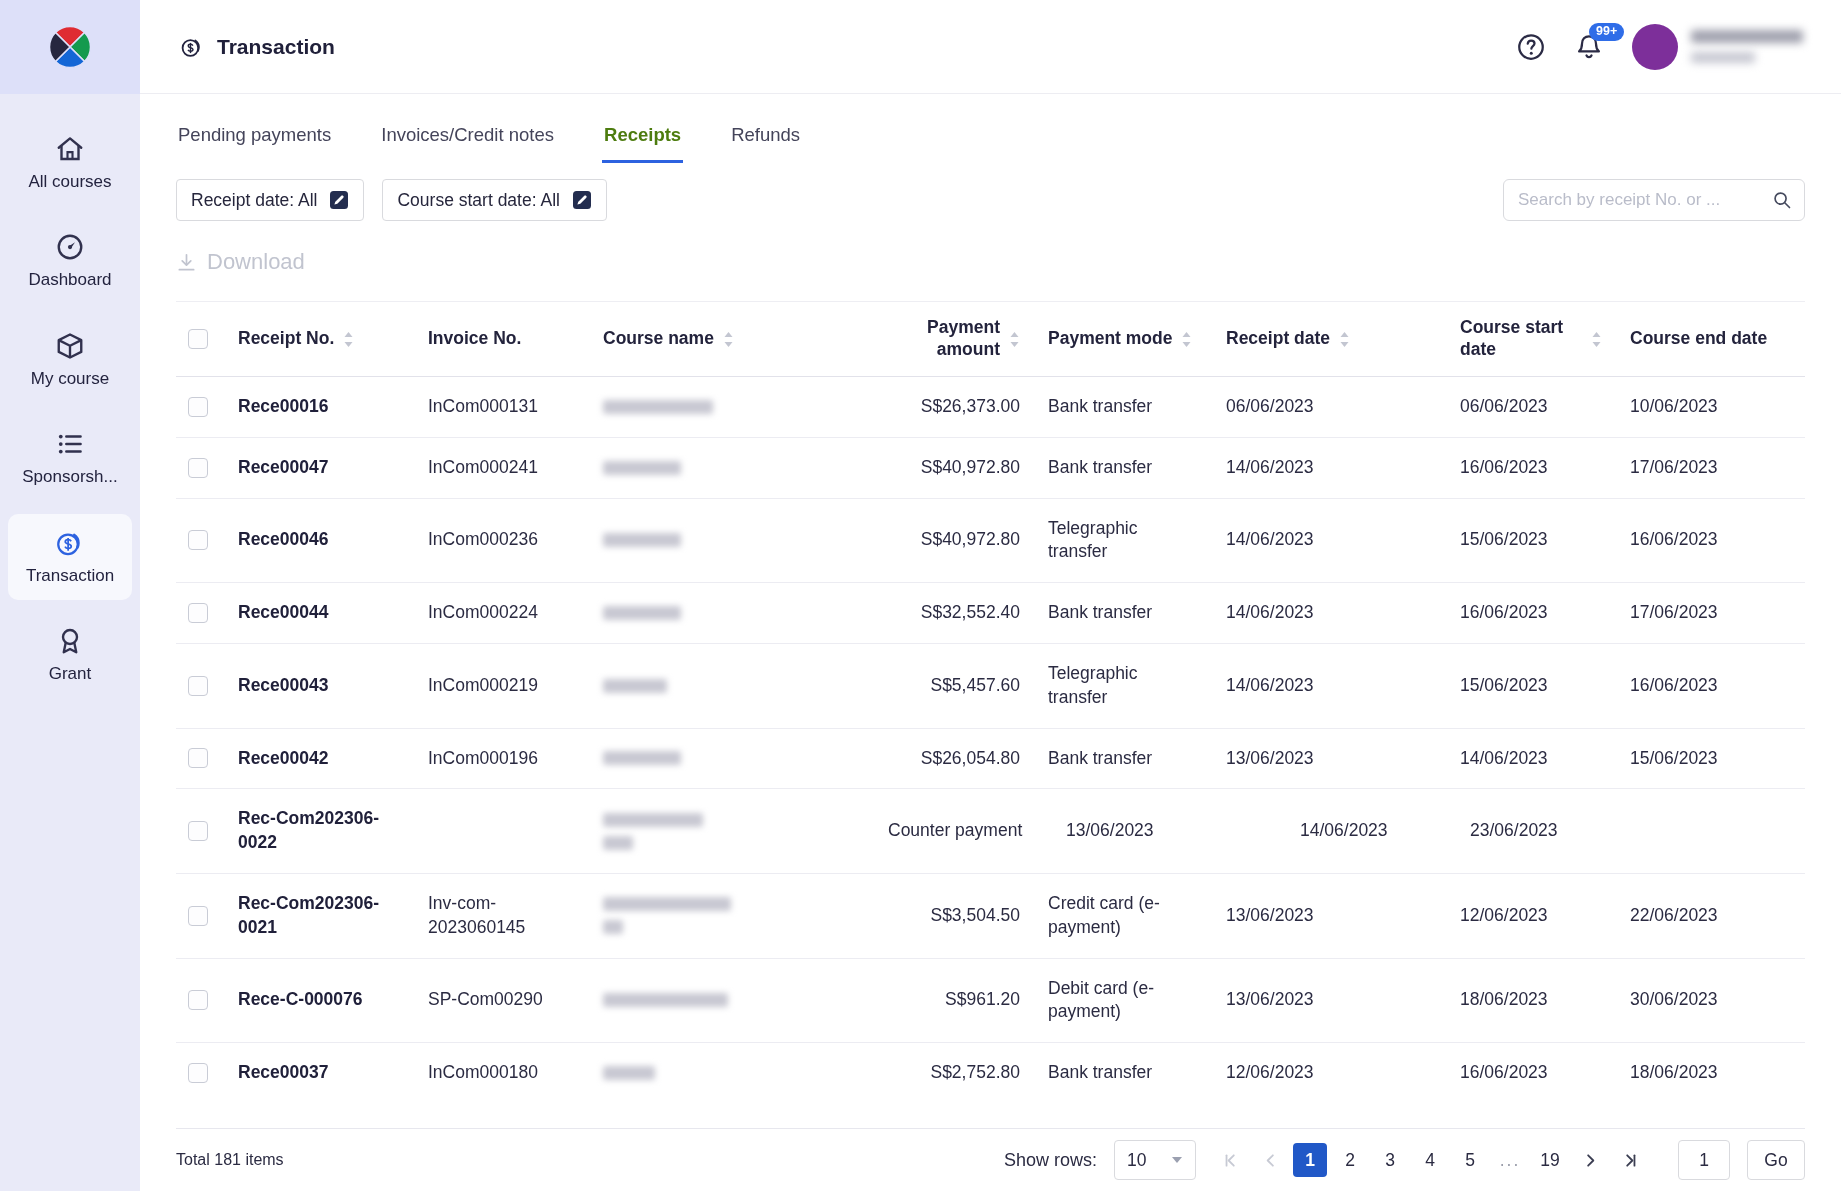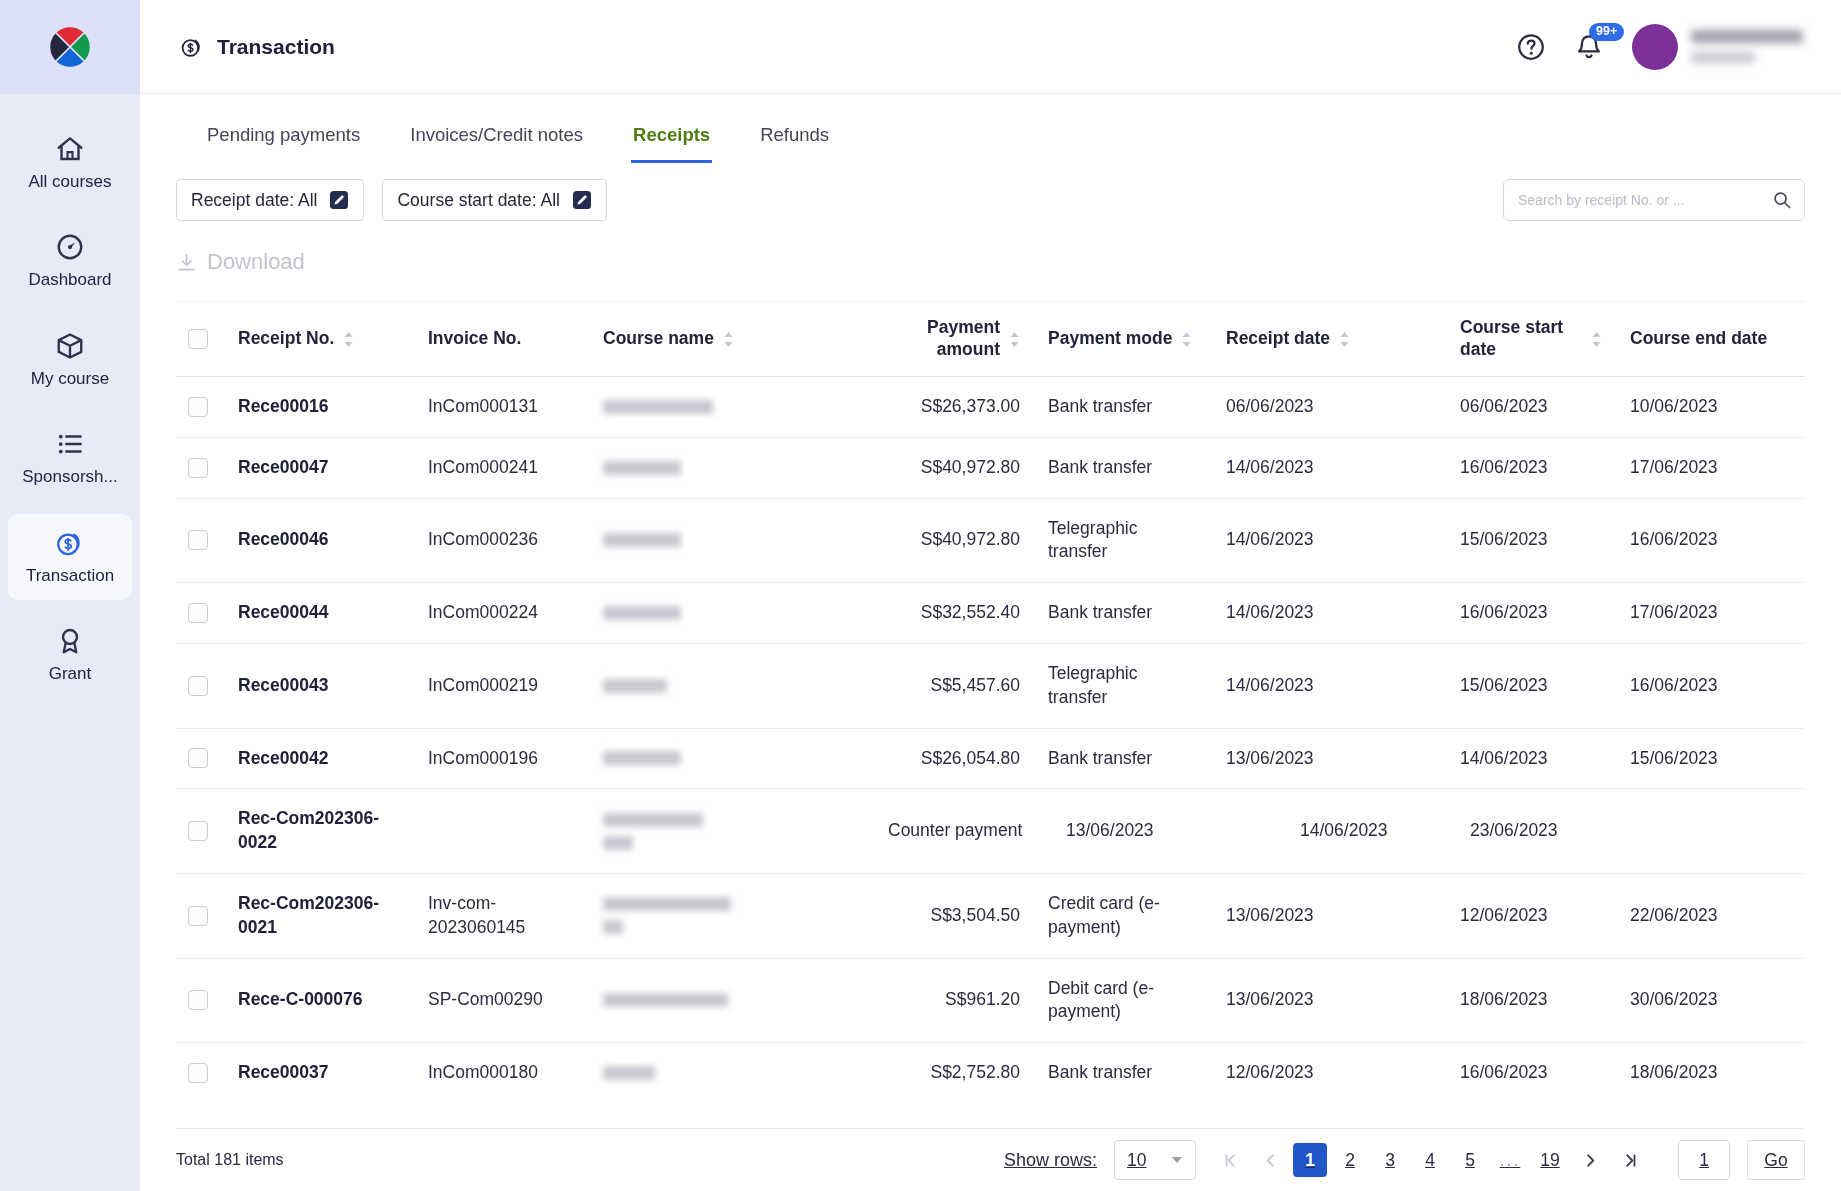--- a/index.html
+++ b/index.html
@@ -32,30 +32,30 @@
   .user { display: flex; align-items: center; gap: 13px; cursor: pointer; }
   .avatar { width: 46px; height: 46px; border-radius: 50%; background: var(--avatar-purple, #7d2f9a); }
   .user-meta { display: flex; flex-direction: column; gap: 9px; }
   .blur-bar { display: block; background: #bfc0cc; border-radius: 2px; filter: blur(4px); }
   .nb1 { width: 112px; height: 13px; background: #9fa0ad; }
   .nb2 { width: 64px; height: 11px; background: #c6c7d1; }
 
   
   .content { flex: 1; display: flex; flex-direction: column; padding: 0 36px; overflow: hidden; }
 
-  .tabs { display: flex; gap: 46px; margin-top: 30px; margin-left: 29px; }
+  .tabs { display: flex; gap: 46px; margin-top: 30px; }
   .tab { background: none; border: none; font-size: 18.5px; color: #44445a; padding: 0 2px 14px 2px; cursor: pointer; border-bottom: 3px solid transparent; }
   .tab.active { color: #4d7c0f; font-weight: 700; border-bottom-color: var(--accent-blue, #2d62e0); }
 
   .filter-row { display: flex; align-items: center; justify-content: space-between; margin-top: 16px; }
   .chips { display: flex; gap: 18px; }
   .chip { display: flex; align-items: center; gap: 12px; border: 1px solid #d9dade; border-radius: 4px; padding: 0 14px; height: 42px; font-size: 17.5px; color: #26263c; background: #fff; cursor: pointer; }
   .edit-ic { width: 20px; height: 20px; }
   .search-wrap { position: relative; }
-  .search-input { width: 302px; height: 42px; border: 1px solid #d9dade; border-radius: 6px; padding: 0 44px 0 14px; font-size: 14px; color: #26263c; outline: none; }
+  .search-input { width: 302px; height: 42px; border: 1px solid #d9dade; border-radius: 6px; padding: 0 44px 0 14px; font-size: 17px; color: #26263c; outline: none; }
   .search-input::placeholder { color: #b9bcc9; }
   .search-ic { position: absolute; right: 13px; top: 11px; width: 20px; height: 20px; color: #454a5e; cursor: pointer; }
 
   .download-row { margin-top: 28px; }
   .download-btn { display: flex; align-items: center; gap: 10px; background: none; border: none; font-size: 22px; color: #c1c4cf; cursor: not-allowed; }
   .dl-ic { width: 21px; height: 21px; }
 
   
   .table { margin-top: 26px; }
   .thead { display: flex; border-top: 1px solid #eeeef3; border-bottom: 1px solid #e2e2ea; }
@@ -81,21 +81,21 @@
 
   .cell.c-receipt { font-weight: 700; color: #20203a; }
   .cell.c-course { display: flex; flex-direction: column; justify-content: center; gap: 9px; }
   .course-blur { height: 14px; background: #c8c8d2; filter: blur(3px); }
 
   .checkbox { width: 20px; height: 20px; border: 1.6px solid #c9ccd6; border-radius: 4px; background: #fdfdfe; display: inline-block; cursor: pointer; }
 
   
   .pagebar { margin-top: auto; border-top: 1px solid #e7e7ee; min-height: 63px; display: flex; align-items: center; justify-content: space-between; padding: 10px 0; }
   .total { font-size: 16px; color: #2b2b42; }
-  .pager-right { display: flex; align-items: center; gap: 17px; text-decoration: underline; }
+  .pager-right { display: flex; align-items: center; gap: 17px; }
   .show-rows-label { font-size: 18px; color: #2b2b42; }
   .rows-select { width: 82px; height: 40px; border: 1px solid #d9dade; border-radius: 4px; display: flex; align-items: center; justify-content: space-between; padding: 0 12px; font-size: 17.5px; color: #2b2b42; cursor: pointer; background: #fff; }
   .caret { width: 12px; height: 8px; display: inline-block; }
   .pager { display: flex; align-items: center; gap: 6px; }
   #page-list { display: flex; align-items: center; gap: 6px; }
   .pg-btn { min-width: 34px; height: 34px; display: flex; align-items: center; justify-content: center; border: none; background: none; border-radius: 4px; font-size: 17.5px; color: #2b2b42; cursor: pointer; padding: 0 6px; }
   .pg-btn.active { background: #2158c7; color: #fff; font-weight: 700; }
   .pg-nav { color: #3b3e52; }
   .pg-nav.disabled { color: #c7cad4; cursor: default; }
   .pg-nav svg { width: 17px; height: 17px; }

